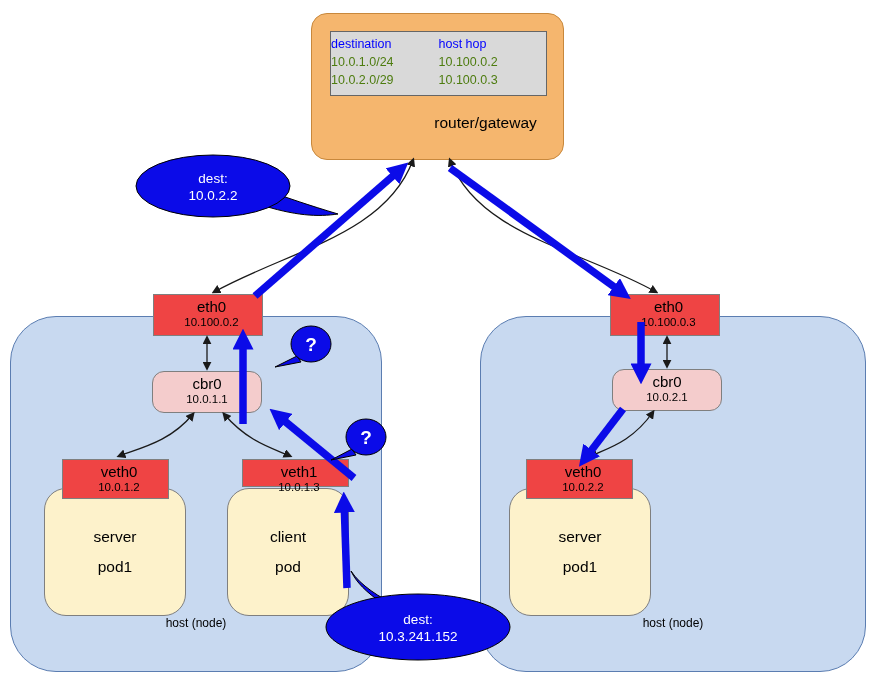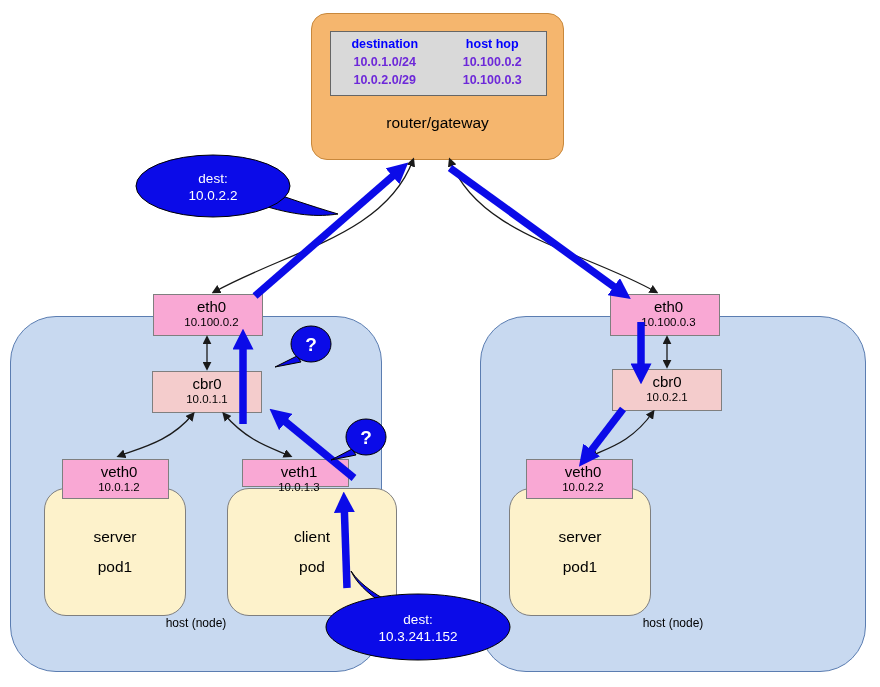--- a/index.html
+++ b/index.html
@@ -11,45 +11,45 @@
   .host-left  { left:10px;  top:316px; width:372px; height:356px; }
   .host-right { left:480px; top:316px; width:386px; height:356px; }
   .host-label { position:absolute; z-index:1; text-align:center; font-size:12px; }
   .host-label-left  { left:10px;  top:616px; width:372px; }
   .host-label-right { left:480px; top:616px; width:386px; }
 
   .router { position:absolute; left:311px; top:13px; width:253px; height:147px;
             background:#f5b66e; border:1.6px solid #c8883c; border-radius:16px; z-index:2; }
   .rtable { position:absolute; left:18px; top:17px; width:217px; height:65px;
             background:#d9d9d9; border:1.4px solid #666; display:flex; padding-top:3px; }
-  .rt-col { flex:1; text-align:center;font-weight:bold; }
+  .rt-col { flex:1; text-align:left; }
   .rt-h { color:#0000ff; font-size:12.5px; line-height:18px; }
-  .rt-c { color:#6d28d9;    font-size:12.5px; line-height:18px; }
-  .router-label { position:absolute; top:100px; width:100%; text-align:center; font-size:15.5px; }
+  .rt-c { color:#4d7c0f;    font-size:12.5px; line-height:18px; }
+  .router-label { position:absolute; top:100px; width:100%; text-align:center; font-size:15.5px;margin-left:48px; }
   .router-ip    { position:absolute; top:122px; width:100%; text-align:center; font-size:12.5px; }
 
   .nic { position:absolute; border:1.5px solid #7f7f7f; text-align:center; z-index:2; padding-top:3px; }
-  .nic.green { background:#f9a8d4;padding-left:7px; }
-  .nic.pink  { background:#f4cccc; }
+  .nic.green { background:#ef4444;padding-left:7px; }
+  .nic.pink  { background:#f4cccc;border-radius:12px; }
   .nic-label { font-size:15px;  line-height:17px; }
   .nic-ip    { font-size:11.5px; line-height:14px; }
 
   .nic-eth0-left  { left:153px; top:294px; width:110px; height:42px; }
   .nic-cbr0-left  { left:152px; top:371px; width:110px; height:42px; }
   .nic-veth0-left { left:62px;  top:459px; width:107px; height:40px; }
   .nic-veth1-left { left:242px; top:459px; width:107px; height:28px; }
   .nic-eth0-right { left:610px; top:294px; width:110px; height:42px; }
   .nic-cbr0-right { left:612px; top:369px; width:110px; height:42px; }
   .nic-veth0-right{ left:526px; top:459px; width:107px; height:40px; }
 
   .pod { position:absolute; background:#fdf2cb; border:1.5px solid #7f7f7f; border-radius:22px;
          display:flex; flex-direction:column; align-items:center; justify-content:center; z-index:1;gap:8px; }
   .pod div { font-size:15.5px; line-height:22px; }
   .pod-server-left  { left:44px;  top:488px; width:142px; height:128px; }
-  .pod-client-left  { left:227px; top:488px; width:170px; height:128px; }
+  .pod-client-left  { left:227px; top:488px; width:122px; height:128px; }
   .pod-server-right { left:509px; top:488px; width:142px; height:128px; }
 
   .overlay { position:absolute; left:0; top:0; z-index:3; pointer-events:none; }
   .overlay text { font-family:"Liberation Sans", sans-serif; fill:#fff; text-anchor:middle; }
   .overlay text.bub { font-size:13.5px; }
   .overlay text.qm  { font-size:19px; font-weight:bold; }
 </style>
 </head>
 <body>
 

